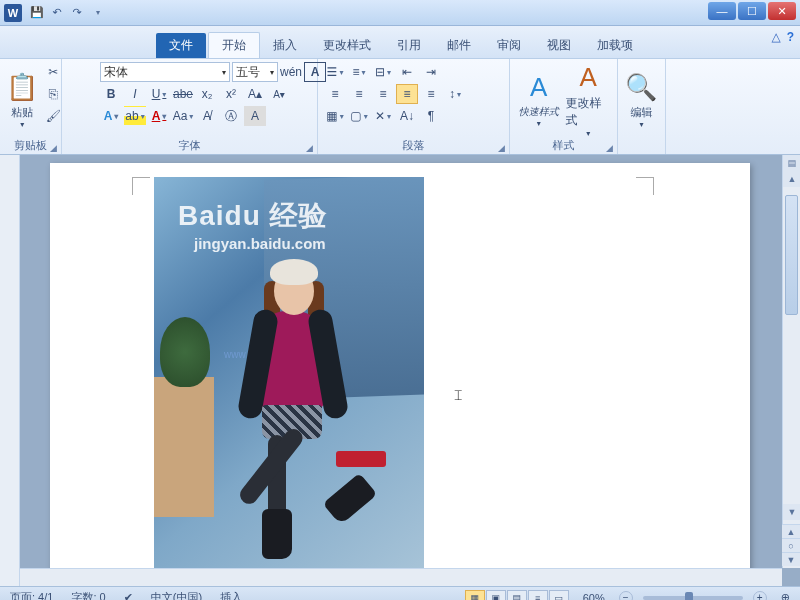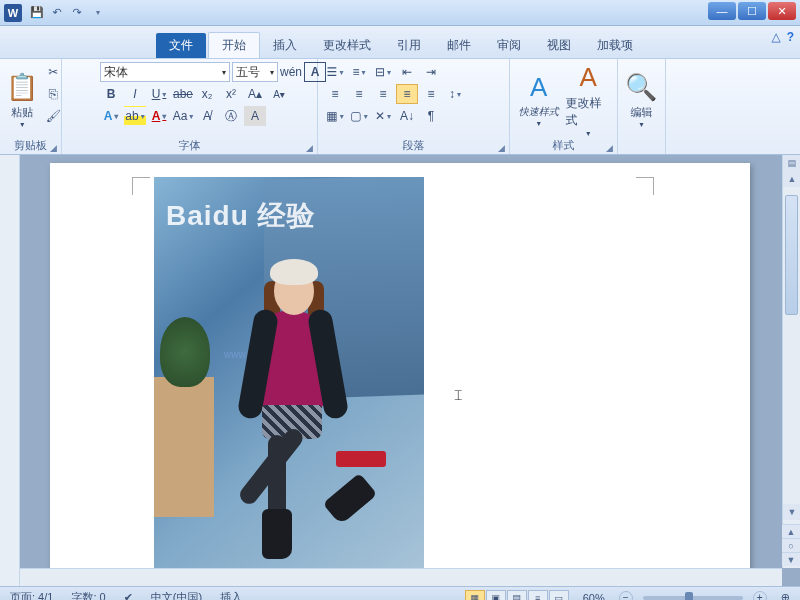--- a/index.html
+++ b/index.html
@@ -62,21 +62,21 @@
 .photo .head { position: absolute; left: 50px; top: 20px; width: 40px; height: 48px; background: #e8c4a8; border-radius: 50%; }
 .photo .hat { position: absolute; left: 46px; top: 12px; width: 48px; height: 26px; background: #e8e4dc; border-radius: 50% 50% 40% 40%; }
 .photo .hair { position: absolute; left: 40px; top: 34px; width: 16px; height: 90px; background: #6a3a1e; border-radius: 8px; }
 .photo .hair2 { position: absolute; left: 84px; top: 34px; width: 16px; height: 90px; background: #6a3a1e; border-radius: 8px; }
 .photo .skirt { position: absolute; left: 38px; top: 158px; width: 60px; height: 34px; background: repeating-linear-gradient(45deg,#2a3444,#2a3444 4px,#8a94a4 4px,#8a94a4 8px); border-radius: 4px 4px 8px 8px; }
 .photo .leg1 { position: absolute; left: 44px; top: 188px; width: 18px; height: 110px; background: #2a2e36; border-radius: 9px; }
 .photo .leg2 { position: absolute; left: 66px; top: 184px; width: 18px; height: 90px; background: #2a2e36; border-radius: 9px; transform: rotate(38deg); transform-origin: top; }
 .photo .boot1 { position: absolute; left: 38px; top: 262px; width: 30px; height: 50px; background: #1a1c22; border-radius: 6px 6px 10px 6px; }
 .photo .boot2 { position: absolute; left: 112px; top: 228px; width: 28px; height: 48px; background: #1a1c22; border-radius: 6px 6px 10px 6px; transform: rotate(50deg); }
 .photo .bag { position: absolute; left: 112px; top: 204px; width: 50px; height: 16px; background: #c02030; border-radius: 3px; }
-.photo .wm1 { position: absolute; left: 12px; top: 20px; color: rgba(255,255,255,0.85); font-size: 28px; font-weight: bold; letter-spacing: 1px; }
+.photo .wm1 { position: absolute; left: 24px; top: 20px; color: rgba(255,255,255,0.85); font-size: 28px; font-weight: bold; letter-spacing: 1px; }
 .photo .wm2 { position: absolute; left: 40px; top: 58px; color: rgba(255,255,255,0.85); font-size: 15px; font-weight: bold; }
 .photo .wm3 { position: absolute; left: 70px; top: 172px; color: rgba(120,160,220,0.7); font-size: 10px; }
 .cursor { position: absolute; left: 454px; top: 232px; font-size: 14px; color: #222; }
 
 
 .navbtns { position: absolute; right: 0; bottom: 20px; width: 18px; }
 .navbtns div { height: 14px; font-size: 9px; display: flex; align-items: center; justify-content: center; color: #5a749c; cursor: pointer; background: #dde6f2; border-top: 1px solid #c4d6ec; }
 
 
 .status { height: 22px; background: linear-gradient(#d9e6f6,#c4d6ec); border-top: 1px solid #a8c0dc; display: flex; align-items: center; font-size: 11px; color: #3a5075; padding: 0 6px; gap: 10px; }
@@ -271,20 +271,21 @@
         <div class="head"></div>
           <div class="hat"></div>
         <div class="skirt"></div>
         <div class="leg1"></div>
           <div class="leg2"></div>
         <div class="boot1"></div>
           <div class="boot2"></div>
         <div class="bag"></div>
       </div>
       <div class="wm1">Baidu 经验</div>
+      <div class="wm2">jingyan.baidu.com</div>
       <div class="wm3">www</div>
     </div>
   </div>
   <div class="cursor">⌶</div>
   <div class="scroll-v">
     <div class="scroll-btn" style="top:0;">▤</div>
     <div class="scroll-btn" style="top:16px;">▲</div>
     <div class="scroll-thumb"></div>
     <div class="scroll-btn" style="bottom:48px;">▼</div>
   </div>

